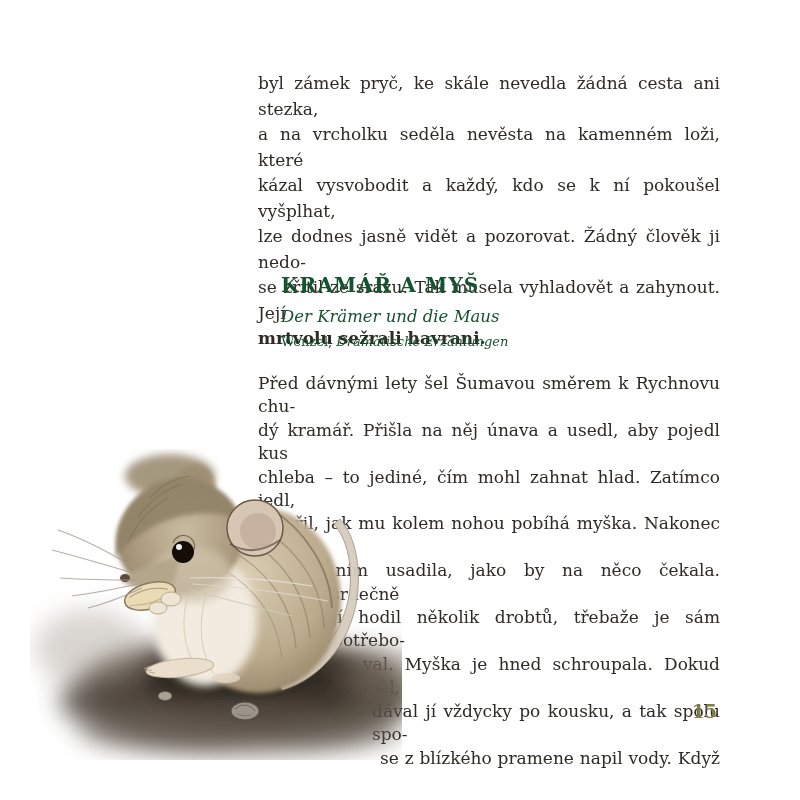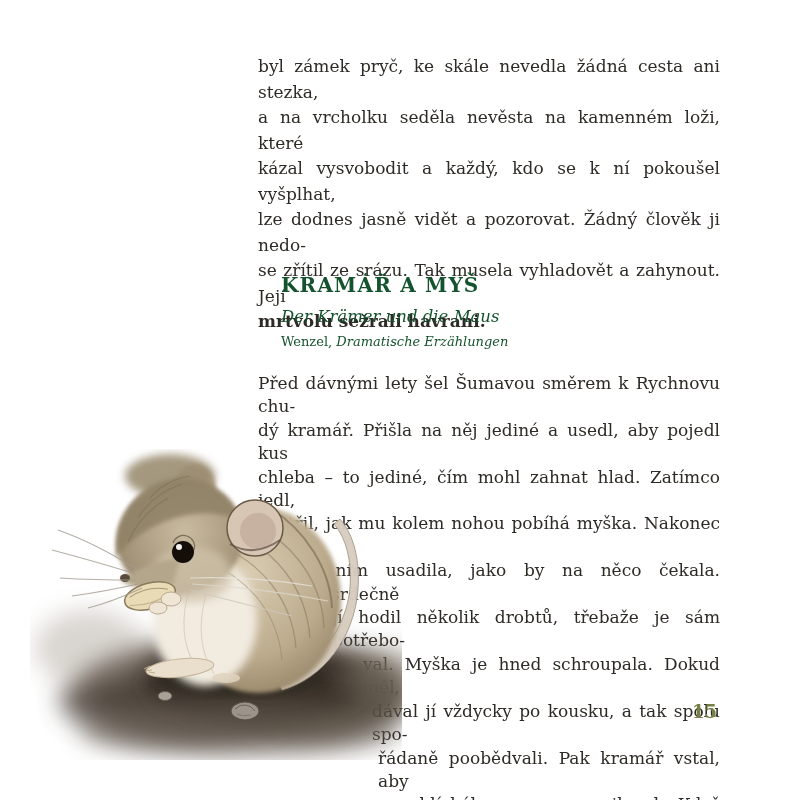--- a/index.html
+++ b/index.html
@@ -1,21 +1,21 @@
 <!DOCTYPE html>
 <html><head>
 <meta charset="utf-8">
 <style>
   html,body { margin:0; padding:0; background:#ffffff; }
   #page {
     position:relative; width:800px; height:800px; background:#ffffff;
     font-family:"DejaVu Serif", serif; color:#2e2a25; overflow:hidden;
   }
   .col { position:absolute; left:258px; width:462px; }
-  .p1 { top:54px;  font-size:17px; line-height:25.5px; }
+  .p1 { top:71px;  font-size:17px; line-height:25.5px; }
   .p2 { top:372px; font-size:17px; line-height:23.4px; }
   .line  { text-align:justify; text-align-last:justify; }
   .line.lastline { text-align:left; text-align-last:left;font-weight:bold; }
   .heading { position:absolute; left:281px; top:272px; color:#14532d; }
   .heading h1 {
     margin:0 0 6px 0; font-size:20px; font-weight:bold;
     letter-spacing:1.2px; line-height:26px;
   }
   .heading .sub  { font-style:italic; font-size:16.5px; line-height:25px; }
   .heading .attr { font-size:13px; line-height:25px; }
@@ -42,28 +42,27 @@
   </div>
 
   <div class="heading">
     <h1>KRAMÁŘ A MYŠ</h1>
     <div class="sub">Der Krämer und die Maus</div>
     <div class="attr"><span class="roman">Wenzel,</span><span class="ital"> Dramatische Erzählungen</span></div>
   </div>
 
   <div class="col p2">
     <div class="line">Před dávnými lety šel Šumavou směrem k Rychnovu chu-</div>
-    <div class="line">dý kramář. Přišla na něj jediné a usedl, aby pojedl kus</div>
+    <div class="line">dý kramář. Přišla na něj únava a usedl, aby pojedl kus</div>
     <div class="line">chleba – to jediné, čím mohl zahnat hlad. Zatímco jedl,</div>
     <div class="line">spatřil, jak mu kolem nohou pobíhá myška. Nakonec se</div>
     <div class="line" style="margin-left:20px">před ním usadila, jako by na něco čekala. Dobrosrdečně</div>
     <div class="line" style="margin-left:74px">jí hodil několik drobtů, třebaže je sám potřebo-</div>
     <div class="line" style="margin-left:105px">val. Myška je hned schroupala. Dokud měl,</div>
     <div class="line" style="margin-left:114px">dával jí vždycky po kousku, a tak spolu spo-</div>
-    <div class="line" style="margin-left:120px">řádaně poobědvali. Pak kramář vstal, aby</div>
     <div class="line" style="margin-left:122px">se z blízkého pramene napil vody. Když</div>
 
   </div>
 
   <svg class="illus" viewBox="0 0 372 322" aria-hidden="true">
     <defs>
       <filter id="b2">
           <feGaussianBlur stdDeviation="2"></feGaussianBlur>
         </filter>
       <filter id="b4">

